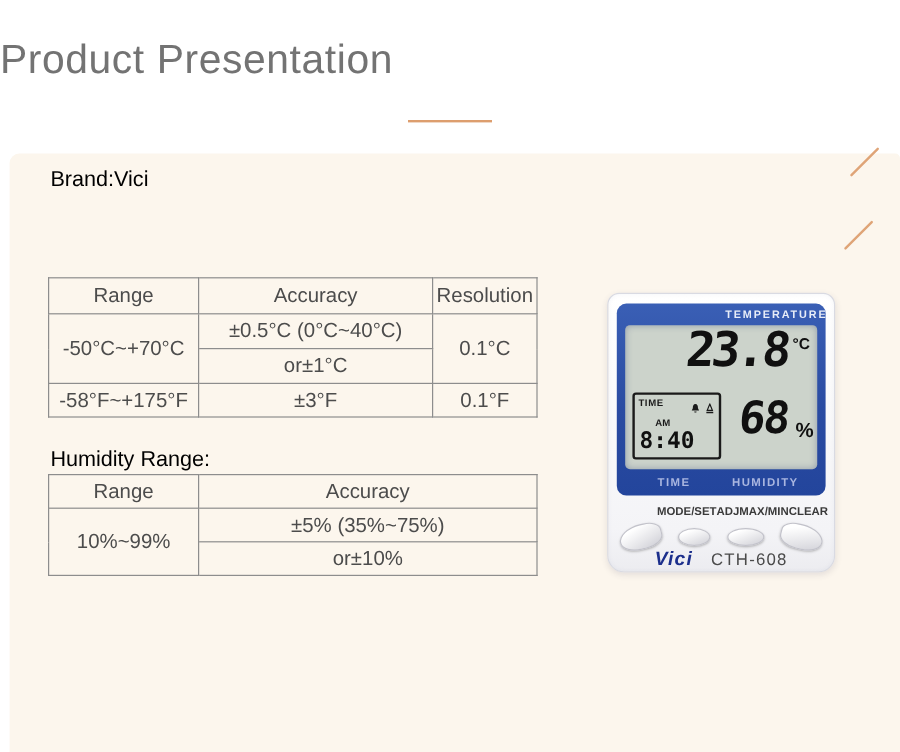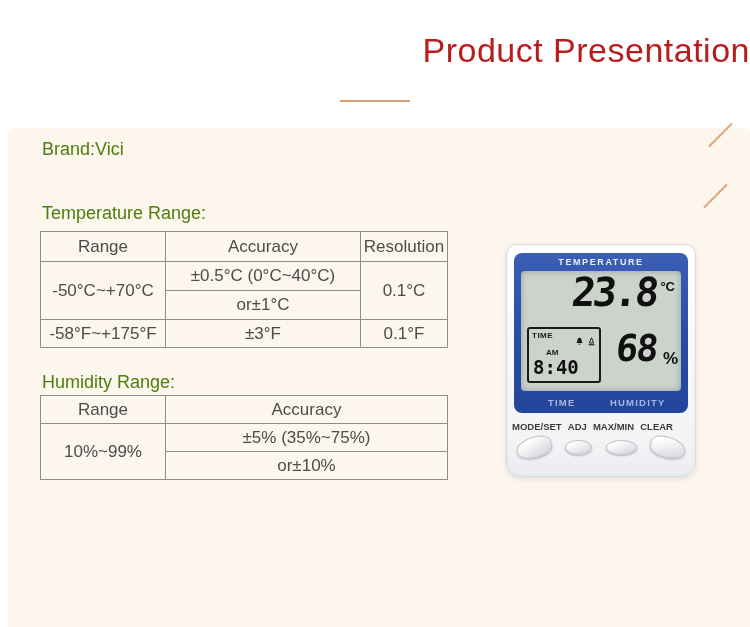--- a/index.html
+++ b/index.html
@@ -3,37 +3,37 @@
 <meta charset="utf-8">
 <style>
   * { margin:0; padding:0; box-sizing:border-box; }
   html,body { background:#ffffff; }
   .page {
     position:relative; width:750px; height:627px; overflow:hidden;
     background:#ffffff; font-family:"Liberation Sans", sans-serif; color:#4c4c4c;
   }
   
   .title {
-    position:absolute; top:31px; left:0; width:100%; text-align:right;
-    font-size:34px; font-weight:300; color:#b91c1c; letter-spacing:0.5px;
+    position:absolute; top:31px; left:0; width:100%; text-align:left;
+    font-size:34px; font-weight:300; color:#737373; letter-spacing:0.5px;
   }
   .title-underline {
     position:absolute; top:100px; left:50%; transform:translateX(-50%);
     width:70px; height:2px; background:#dd9e6e;
   }
   
   .card {
     position:absolute; top:128px; left:8px; right:0; bottom:0;
     background:#fcf6ed; border-radius:8px 4px 0 0;
   }
   .slash { position:absolute; height:2px; background:#dfa477; transform:rotate(-45deg); border-radius:1px; }
   .slash-1 { top:134px; left:704px; width:33px; }
   .slash-2 { top:195px; left:699px; width:33px; }
   
-  .info-line { position:absolute; left:42px; font-size:18px; color:#4d7c0f; }
+  .info-line { position:absolute; left:42px; font-size:18px; color:#000000; }
   .line-brand { top:139px; }
   .line-model { top:171px; }
   .line-temp-heading { top:203px; }
   .line-hum-heading  { top:372px; }
   
   table.spec {
     position:absolute; left:40px; border-collapse:collapse;
     font-size:17px; color:#4c4c4c; table-layout:fixed;
   }
   table.spec td, table.spec th {
@@ -57,20 +57,21 @@
   .device {
     position:absolute; left:506px; top:244px; width:190px; height:233px;
     background:linear-gradient(180deg,#ffffff 0%,#f4f4f7 85%,#ececf0 100%);
     border:1px solid #d9dae2; border-radius:10px 10px 14px 14px;
     box-shadow:0 2px 5px rgba(60,60,90,0.12), inset 0 0 4px rgba(40,50,120,0.05);
   }
   .bezel {
     position:absolute; left:7px; top:8px; width:174px; height:160px;
     background:linear-gradient(180deg,#3a5fb5 0%,#2a4ba2 55%,#23459c 100%);
     border-radius:8px;
+    padding-left:46px;
   }
   .bezel-top-label {
     position:absolute; top:4px; width:100%; text-align:center;
     font-size:9px; font-weight:bold; color:#e8edf8; letter-spacing:1.6px;
   }
   .lcd {
     position:absolute; left:7px; top:18px; width:160px; height:120px;
     background:#ccd3cb; border-radius:4px;
     box-shadow:inset 0 0 6px rgba(30,50,110,0.35);
   }
@@ -87,22 +88,22 @@
   .tb-time  { position:absolute; left:4px; top:27px; font-size:19px; letter-spacing:0; }
   .hum-digits { position:absolute; right:24px; top:56px; font-size:37px; letter-spacing:-2px; transform:skewX(-6deg); }
   .hum-unit   { position:absolute; right:3px; top:78px; font-size:17px; font-weight:bold; color:#101010; }
   .bezel-bottom-labels {
     position:absolute; bottom:5px; left:0; width:100%;
     font-size:9.5px; font-weight:bold; color:#a9b6e0; letter-spacing:1.2px;
   }
   .bbl-time { position:absolute; left:34px; bottom:0; }
   .bbl-hum  { position:absolute; left:96px; bottom:0; }
   .btn-labels {
-    position:absolute; top:176px; left:5px; right:22px;
-    display:flex; justify-content:space-between;
+    position:absolute; top:176px; left:5px; right:5px;
+    display:flex; justify-content:flex-end;
     font-size:9.5px; font-weight:bold; color:#3a3a3a;
   }
   .btn-row {
     position:absolute; top:191px; left:9px; right:9px;
     display:flex; justify-content:space-between; align-items:center; height:22px;
   }
   .dev-btn {
     background:linear-gradient(160deg,#ffffff 20%,#e2e2e6 70%,#cfcfd6 100%);
     border:1px solid #c2c2ca; box-shadow:0 1px 2px rgba(0,0,0,0.25);
   }
@@ -123,21 +124,20 @@
 <div class="page">
 
   <h1 class="title">Product Presentation</h1>
   <div class="title-underline"></div>
 
   <div class="card"></div>
   <div class="slash slash-1"></div>
   <div class="slash slash-2"></div>
 
   <div class="info-line line-brand">Brand:Vici</div>
-  <div class="info-line line-temp-heading">Temperature Range:</div>
 
   <table class="spec temp-table">
     <colgroup>
         <col class="col-range">
         <col class="col-acc">
         <col class="col-res">
       </colgroup>
     <tbody>
         <tr class="hdr">
       <th>Range</th>
@@ -216,15 +216,19 @@
       <span>ADJ</span>
       <span>MAX/MIN</span>
       <span>CLEAR</span>
     </div>
     <div class="btn-row">
       <div class="dev-btn btn-crescent-l"></div>
       <div class="dev-btn btn-oval-s"></div>
       <div class="dev-btn btn-oval-m"></div>
       <div class="dev-btn btn-crescent-r"></div>
     </div>
+    <div class="logo-row">
+      <span class="brand-logo">Vici</span>
+      <span class="model-label">CTH-608</span>
+    </div>
   </div>
 
 </div>
 
 </body></html>

